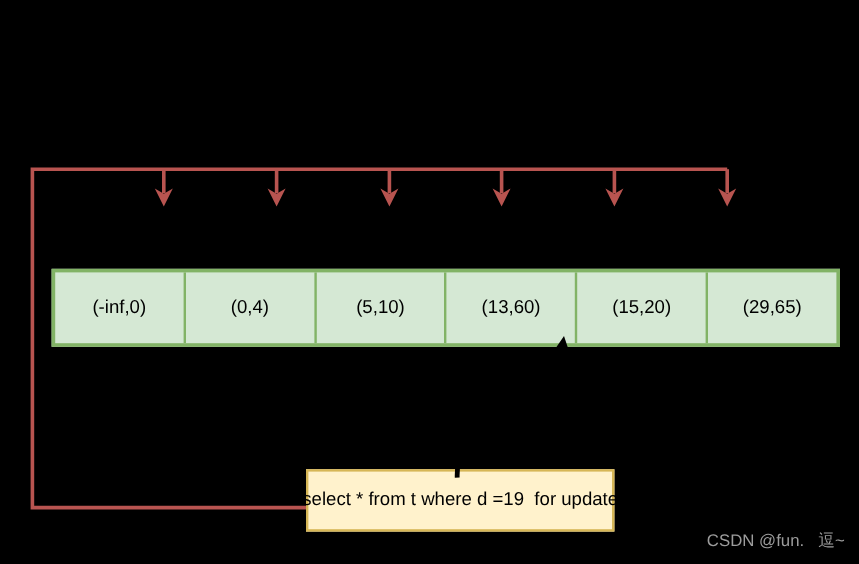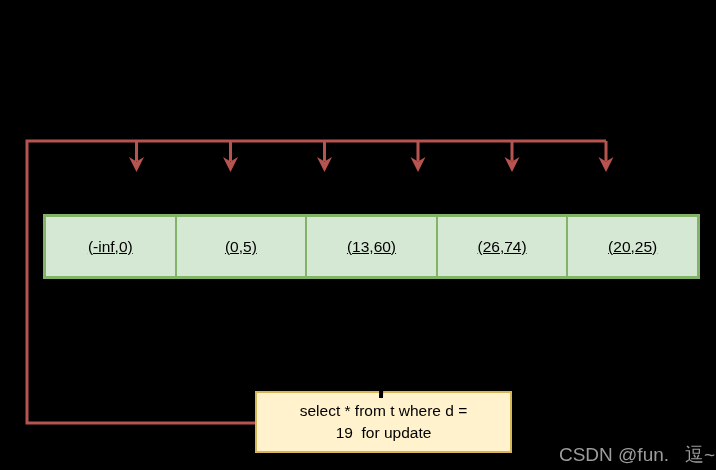--- a/index.html
+++ b/index.html
@@ -29,84 +29,86 @@
     position:absolute;left:0;top:0;width:716px;height:470px;
     pointer-events:none;
     z-index:3;
   }
   .red-stroke{stroke:var(--connector-red);stroke-width:3;fill:none;}
   .red-fill{fill:var(--connector-red);stroke:none;}
   .black-stroke{stroke:var(--query-arrow);stroke-width:4;fill:none;}
   .black-fill{fill:var(--query-arrow);stroke:none;}
 
   .interval-row{
-    position:absolute;left:43px;top:214px;
+    position:absolute;left:43px;top:224px;
     width:657px;height:65px;
     display:flex;
     box-sizing:border-box;
     border:3px solid var(--cell-border);
     background:var(--cell-fill);
     z-index:2;
-    text-decoration:underline;
   }
   .interval-cell{
     flex:1 1 0;
     display:flex;align-items:center;justify-content:center;
     border-right:2px solid var(--cell-border);
     color:var(--diagram-text);
     font-size:15.5px;
     white-space:nowrap;
   }
   .interval-cell:last-child{border-right:none;}
 
   .query-note{
     position:absolute;left:255px;top:391px;
-    width:257px;height:62px;
+    width:257px;height:52px;
     box-sizing:border-box;
     background:var(--note-fill);
     border:2px solid var(--note-border);
-    display:flex;flex-direction:column;
+    display:flex;flex-direction:row;
     align-items:center;justify-content:center;
     color:var(--diagram-text);
     font-size:15.5px;
     line-height:22px;
     z-index:2;
     white-space:pre;
     text-align:left;
   }
 
   .watermark{
     position:absolute;
-    right:1px;top:442px;
+    right:12px;top:442px;
     color:var(--watermark);
-    font-size:19px;
+    font-size:14px;
     white-space:pre;
     z-index:4;
   }
 </style>
 </head>
 <body>
 
 <div class="canvas">
 
   <div class="interval-row">
       <div class="interval-cell">
         <span>(-inf,0)</span>
       </div>
       <div class="interval-cell">
-        <span>(0,5)</span>
+        <span>(0,4)</span>
+      </div>
+      <div class="interval-cell">
+        <span>(5,10)</span>
       </div>
       <div class="interval-cell">
         <span>(13,60)</span>
       </div>
       <div class="interval-cell">
-        <span>(26,74)</span>
+        <span>(15,20)</span>
       </div>
       <div class="interval-cell">
-        <span>(20,25)</span>
+        <span>(29,65)</span>
       </div>
     </div>
 
   <div class="query-note">
     <span>select * from t where d =</span>
     <span>19  for update</span>
   </div>
 
   <svg class="overlay" viewBox="0 0 716 470">
 

